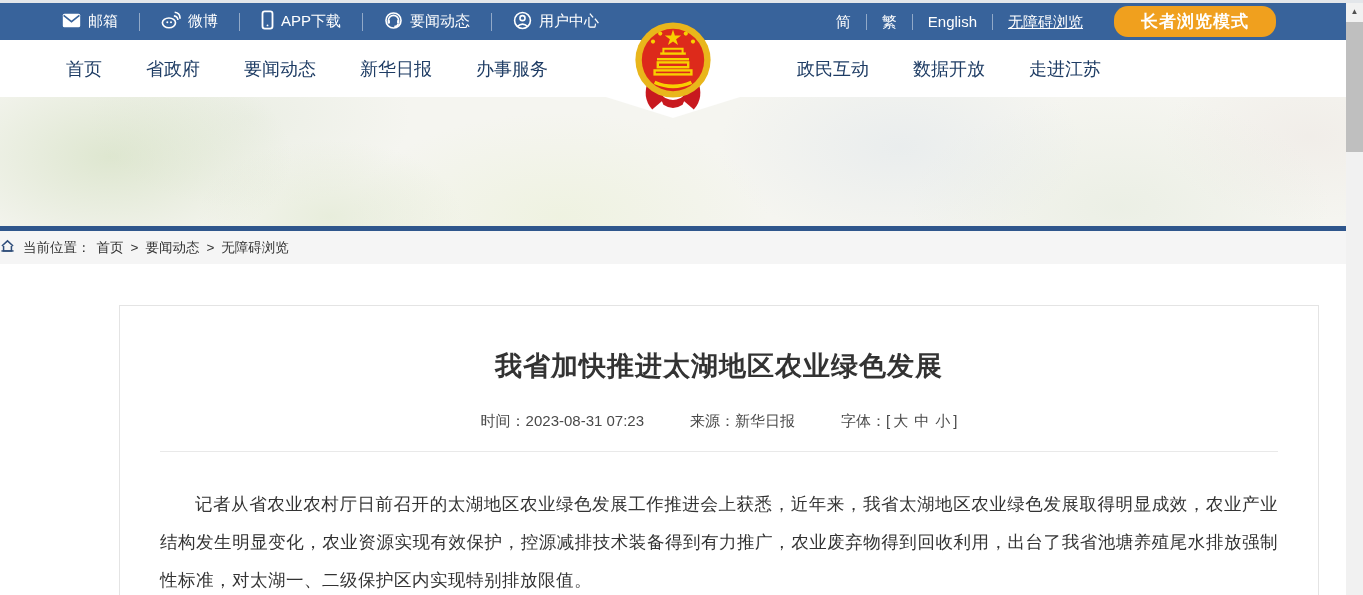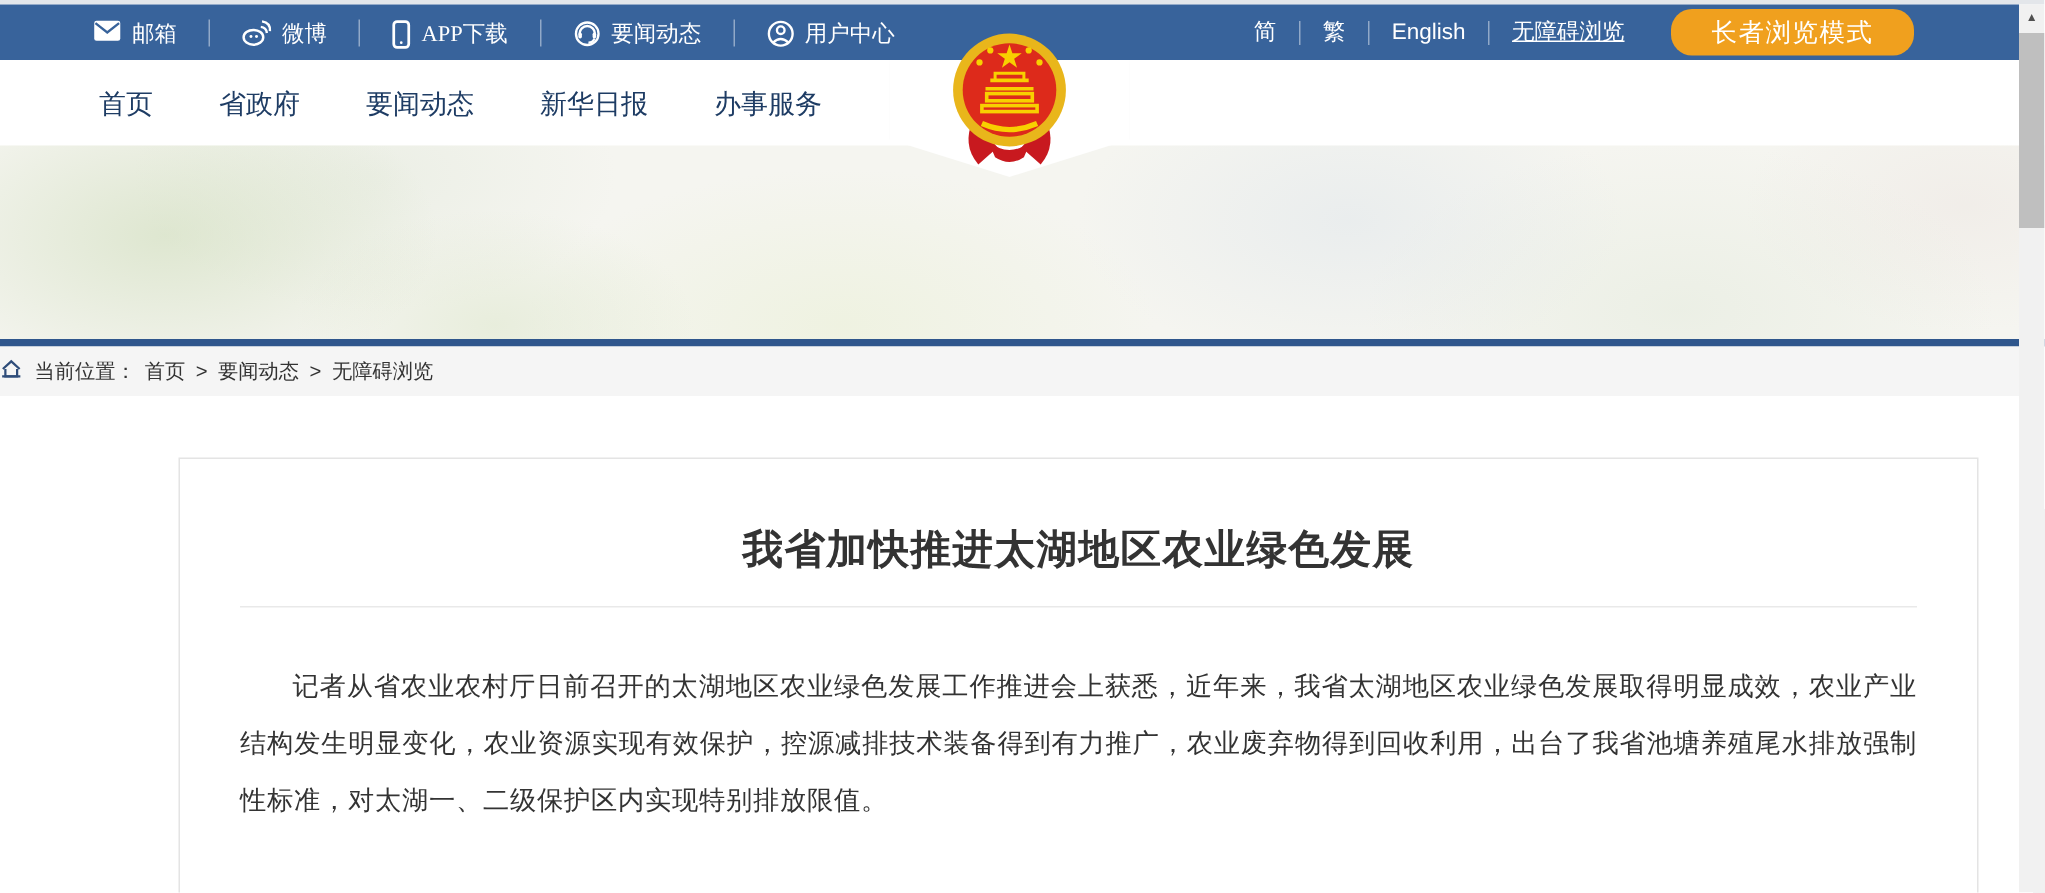--- a/index.html
+++ b/index.html
@@ -7,30 +7,30 @@
   body { font-family:"Liberation Sans","DejaVu Sans",sans-serif; background:#fff; position:relative; }
   .page { position:absolute; inset:0; }
 
   
   .top-strip { position:absolute; top:0; left:0; width:1363px; height:3px; background:#e3e6ea; }
 
   
   .topbar { position:absolute; top:3px; left:0; width:1346px; height:37px; background:#38639b;
             display:flex; align-items:center; padding:0 70px 0 62px; color:#fff; font-size:15px; }
   .topbar-left { display:flex; align-items:center; height:100%; }
-  .tb-item { display:flex; align-items:flex-start; gap:7px; padding:0 21px; cursor:pointer; height:18px;
-             border-right:1px solid rgba(255,255,255,.45); white-space:nowrap;font-family:Liberation Serif, serif; }
+  .tb-item { display:flex; align-items:center; gap:7px; padding:0 21px; cursor:pointer; height:18px;
+             border-right:1px solid rgba(255,255,255,.45); white-space:nowrap; }
   .tb-item:first-child { padding-left:0; }
   .tb-item:last-child { border-right:none; }
   .tb-item svg { flex:0 0 auto; }
   .topbar-right { margin-left:auto; display:flex; align-items:center; }
   .lang-item { padding:0 15px; height:16px; line-height:16px; border-right:1px solid rgba(255,255,255,.45);
                cursor:pointer; white-space:nowrap; }
   .lang-item:last-of-type { border-right:none; margin-right:16px;text-decoration:underline; }
-  .elder-btn { background:#f0a01e; color:#fff; font-weight:normal; font-size:17px; border:none;
+  .elder-btn { background:#f0a01e; color:#fff; font-weight:bold; font-size:17px; border:none;
                border-radius:14px; padding:4px 27px; cursor:pointer; white-space:nowrap; letter-spacing:1px; }
 
   
   .mainnav { position:absolute; top:40px; left:0; width:1346px; height:57px; background:#fff; }
   .nav-group { position:absolute; top:0; height:57px; display:flex; align-items:center; gap:44px; }
   .nav-left { left:66px; }
   .nav-right { left:797px; }
   .nav-item { font-size:18px; color:#1e3c64; text-decoration:none; cursor:pointer; white-space:nowrap; }
 
   
@@ -165,20 +165,25 @@
     </div>
   </header>
 
   <nav class="mainnav">
     <div class="nav-group nav-left">
       <a class="nav-item">首页</a>
       <a class="nav-item">省政府</a>
       <a class="nav-item">要闻动态</a>
       <a class="nav-item">新华日报</a>
       <a class="nav-item">办事服务</a>
+    </div>
+    <div class="nav-group nav-right">
+      <a class="nav-item">政民互动</a>
+      <a class="nav-item">数据开放</a>
+      <a class="nav-item">走进江苏</a>
     </div>
   </nav>
 
   <section class="banner">
     <span class="seal">
       <svg width="50" height="54" viewBox="0 0 50 54" fill="none" stroke="#b5252b" stroke-width="4">
         <path d="M4,22 H22 M22,22 V5 H7 V15 H15"></path>
         <path d="M28,13 H47 M33,3 V22 M42,3 V22"></path>
         <path d="M5,30 H21 V51 H5 Z M13,30 V40"></path>
         <path d="M28,30 H45 V51 H28 Z M36,41 V51"></path>
@@ -237,20 +242,31 @@
     <span class="crumb-sep">&gt;</span>
     <a class="crumb">要闻动态</a>
     <span class="crumb-sep">&gt;</span>
     <a class="crumb">无障碍浏览</a>
   </div>
 
   <main class="main-area">
     <article class="card">
       <h1 class="article-title">我省加快推进太湖地区农业绿色发展</h1>
 
+      <div class="meta-row">
+        <span class="meta-item">
+          <span>时间：</span><span>2023-08-31 07:23</span>
+        </span>
+        <span class="meta-item">
+          <span>来源：</span><span>新华日报</span>
+        </span>
+        <span class="meta-item">
+          <span>字体：</span><span>[</span><span class="font-size-opt">大</span><span class="font-size-opt">中</span><span class="font-size-opt">小</span><span>]</span>
+        </span>
+      </div>
 
       <div class="divider"></div>
 
       <p class="article-body">记者从省农业农村厅日前召开的太湖地区农业绿色发展工作推进会上获悉，近年来，我省太湖地区农业绿色发展取得明显成效，农业产业结构发生明显变化，农业资源实现有效保护，控源减排技术装备得到有力推广，农业废弃物得到回收利用，出台了我省池塘养殖尾水排放强制性标准，对太湖一、二级保护区内实现特别排放限值。</p>
     </article>
   </main>
 
   <div class="scrollbar">
     <div class="sb-arrow">▲</div>
     <div class="sb-thumb"></div>

